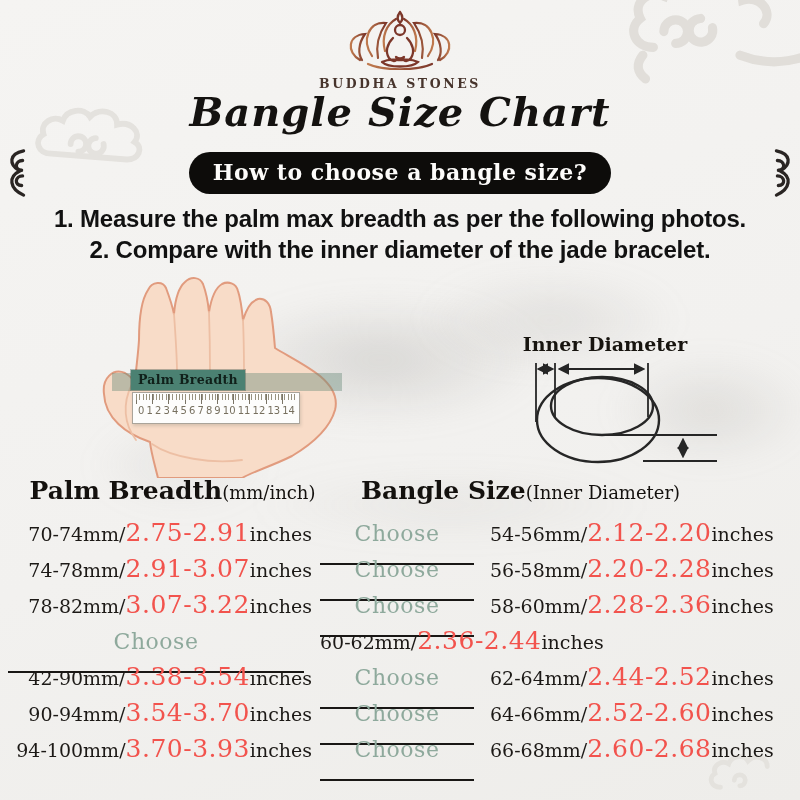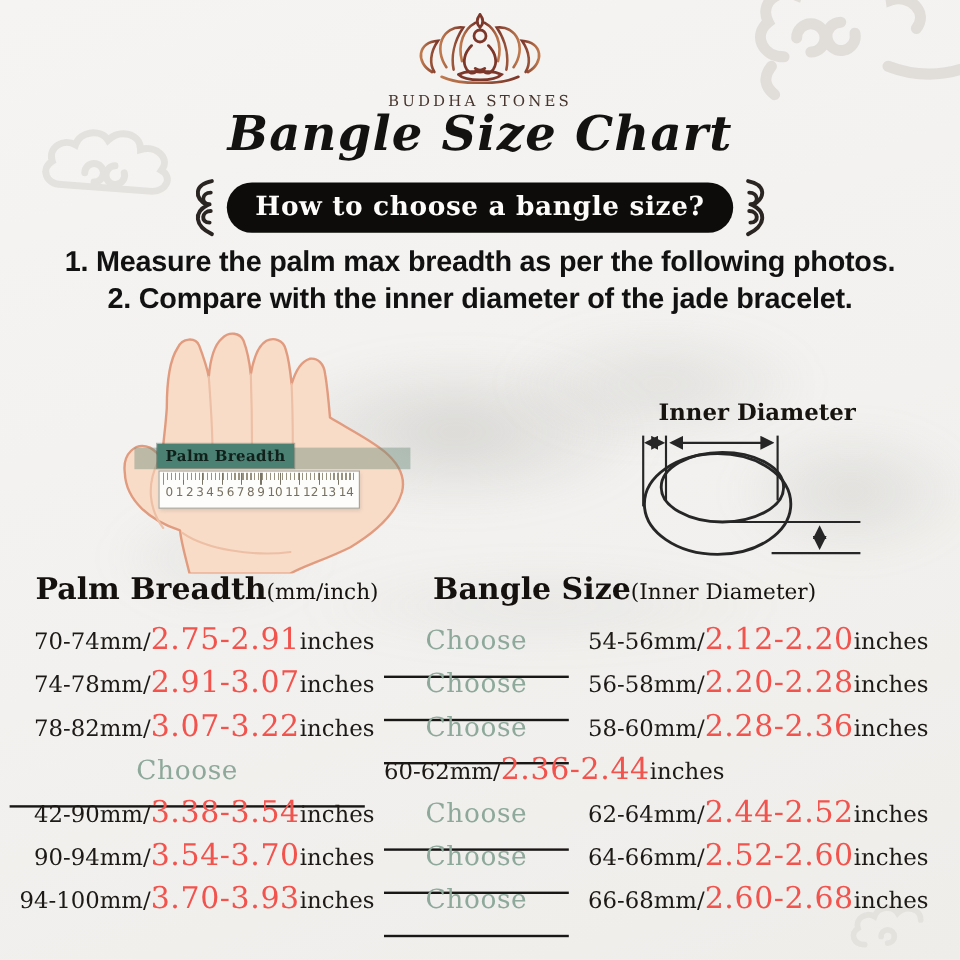--- a/index.html
+++ b/index.html
@@ -12,41 +12,41 @@
   
   .wash{position:absolute;border-radius:50%;filter:blur(14px);pointer-events:none;}
   .w1{left:215px;top:295px;width:330px;height:130px;background:radial-gradient(closest-side,rgba(150,148,144,.28),rgba(150,148,144,0));}
   .w2{left:420px;top:270px;width:260px;height:100px;background:radial-gradient(closest-side,rgba(158,155,150,.20),rgba(158,155,150,0));}
   .w3{left:610px;top:355px;width:200px;height:110px;background:radial-gradient(closest-side,rgba(160,157,152,.22),rgba(160,157,152,0));}
   .w4{left:90px;top:420px;width:180px;height:90px;background:radial-gradient(closest-side,rgba(160,157,152,.14),rgba(160,157,152,0));}
   .w5{left:250px;top:470px;width:400px;height:70px;background:radial-gradient(closest-side,rgba(165,162,157,.12),rgba(165,162,157,0));}
   .cloud{position:absolute;pointer-events:none;}
   
   .logo-wrap{left:0;right:0;top:8px;text-align:center;}
-  .brand-name{margin-top:2px;font-size:12.5px;font-weight:normal;letter-spacing:2.6px;color:#47342c;}
+  .brand-name{margin-top:2px;font-size:12.5px;font-weight:bold;letter-spacing:2.6px;color:#47342c;}
   
   .page-title{left:0;right:0;top:88px;text-align:center;font-size:40px;font-weight:bold;color:#141210;letter-spacing:1px;font-style:italic;}
   
-  .banner-row{left:0;right:0;top:148px;display:flex;justify-content:center;align-items:center;gap:10px;}
+  .banner-row{left:0;right:0;top:148px;display:flex;justify-content:space-between;align-items:center;gap:10px;}
   .pill{background:#0d0c0a;color:#fdfcfa;border-radius:22px;padding:7px 24px 9px;font-size:22px;font-weight:bold;letter-spacing:.5px;}
   
   .instructions{left:0;right:0;top:203px;text-align:center;font-family:"Liberation Sans",sans-serif;font-weight:bold;color:#111;}
   .instructions .step{font-size:24px;line-height:31px;letter-spacing:-0.2px;}
   
   .palm-stripe{left:112px;top:373px;width:230px;height:18px;background:rgba(104,138,122,.42);}
   .palm-label{left:131px;top:370px;background:#4b8172;color:#10201a;font-size:12.5px;font-weight:bold;padding:2px 7px 3px;letter-spacing:.3px;box-shadow:0 0 0 1px rgba(40,70,60,.35);}
   .ruler{left:132px;top:392px;width:166px;height:30px;background:#fdfdfc;border:1px solid #aaa49a;box-shadow:1px 2px 3px rgba(120,115,105,.25);}
   .ruler-ticks{height:10px;margin:1px 3px 0;
      background-image:
        repeating-linear-gradient(90deg,#98927f 0 1px,transparent 1px 3.3px),
        repeating-linear-gradient(90deg,#7a7466 0 1px,transparent 1px 16.2px);
      background-size:100% 6px,100% 10px;background-repeat:no-repeat,no-repeat;}
   .ruler-numbers{display:flex;justify-content:space-between;padding:1px 4px 0 5px;font-family:"DejaVu Sans",sans-serif;font-size:10px;color:#77705f;}
   
-  .inner-d-label{left:520px;top:333px;width:170px;text-align:center;font-size:19px;font-weight:bold;color:#17140f;margin-left:26px;}
+  .inner-d-label{left:520px;top:333px;width:170px;text-align:center;font-size:19px;font-weight:bold;color:#17140f;}
   
   .size-table{left:0;top:476px;width:696px;}
   .tbl-headers{display:grid;grid-template-columns:345px 1fr;height:34px;}
   .tbl-headers .hdr{text-align:center;white-space:nowrap;}
   .tbl-headers .hdr.right{}
   .hdr-title{font-size:25px;font-weight:bold;color:#14110e;}
   .hdr-unit{font-size:18px;color:#14110e;}
   .rows{margin-top:8px;}
   .srow{display:grid;grid-template-columns:312px 170px 1fr;height:36px;align-items:baseline;}
   .cell-left{text-align:right;white-space:nowrap;}

